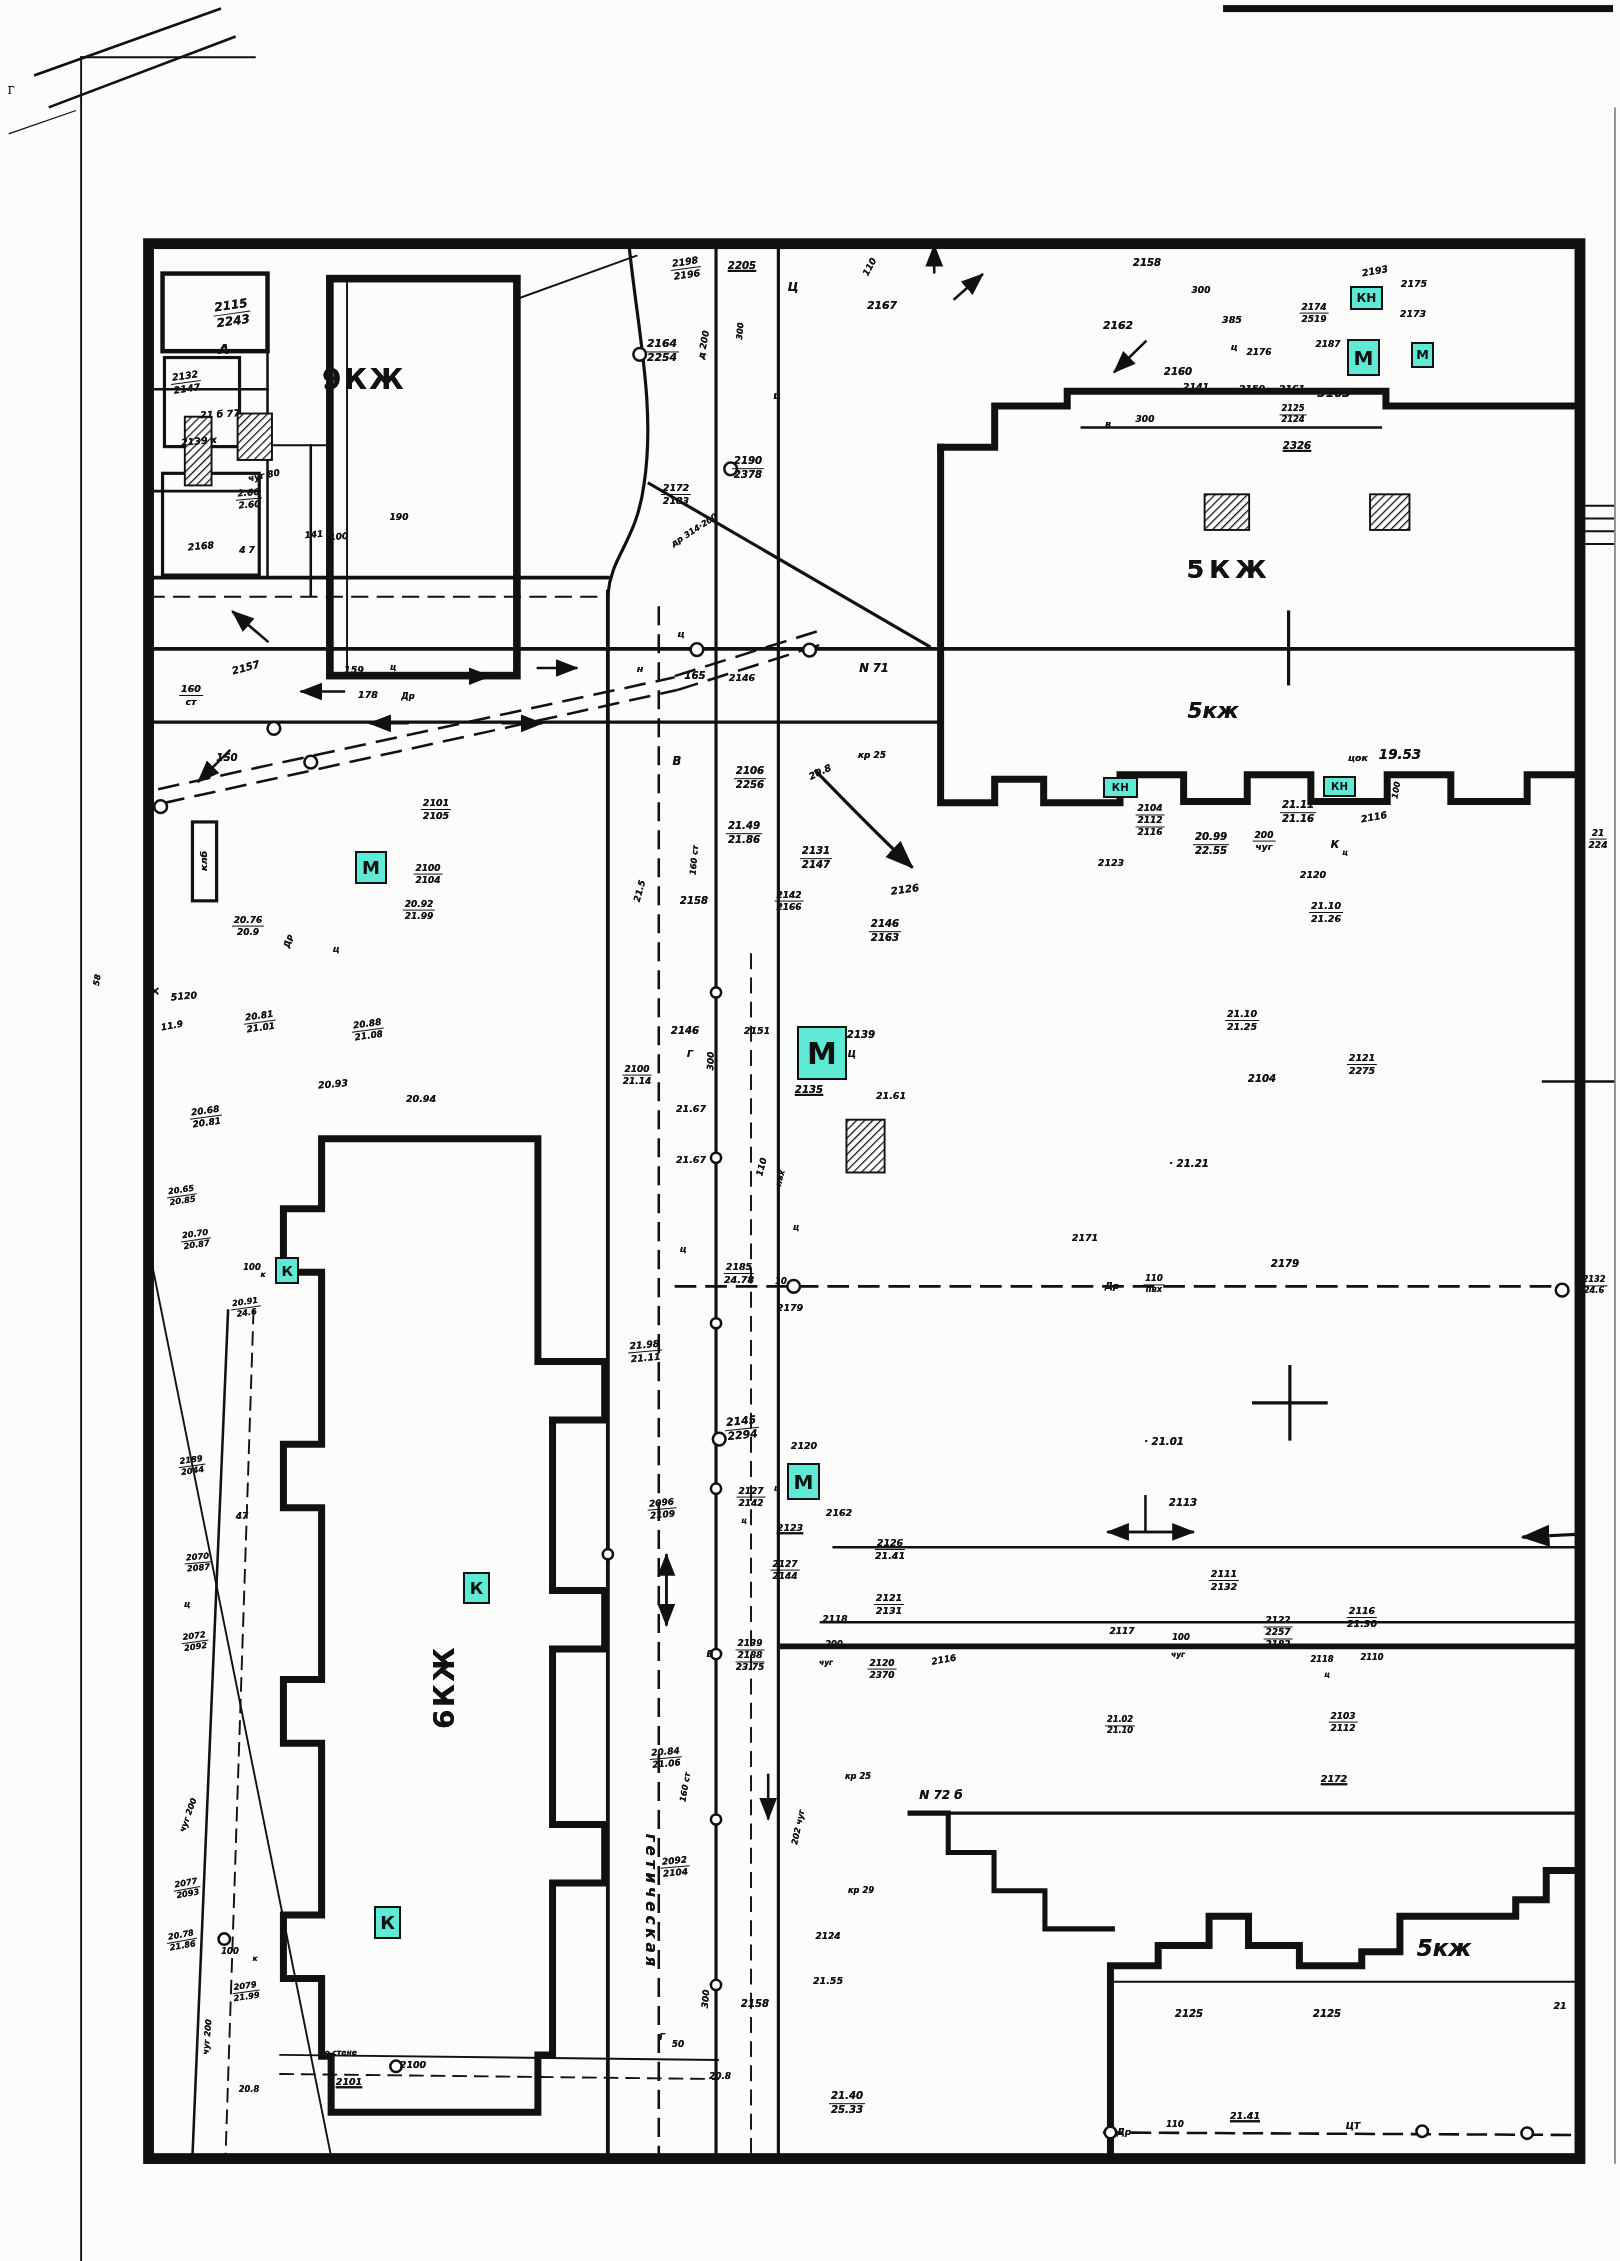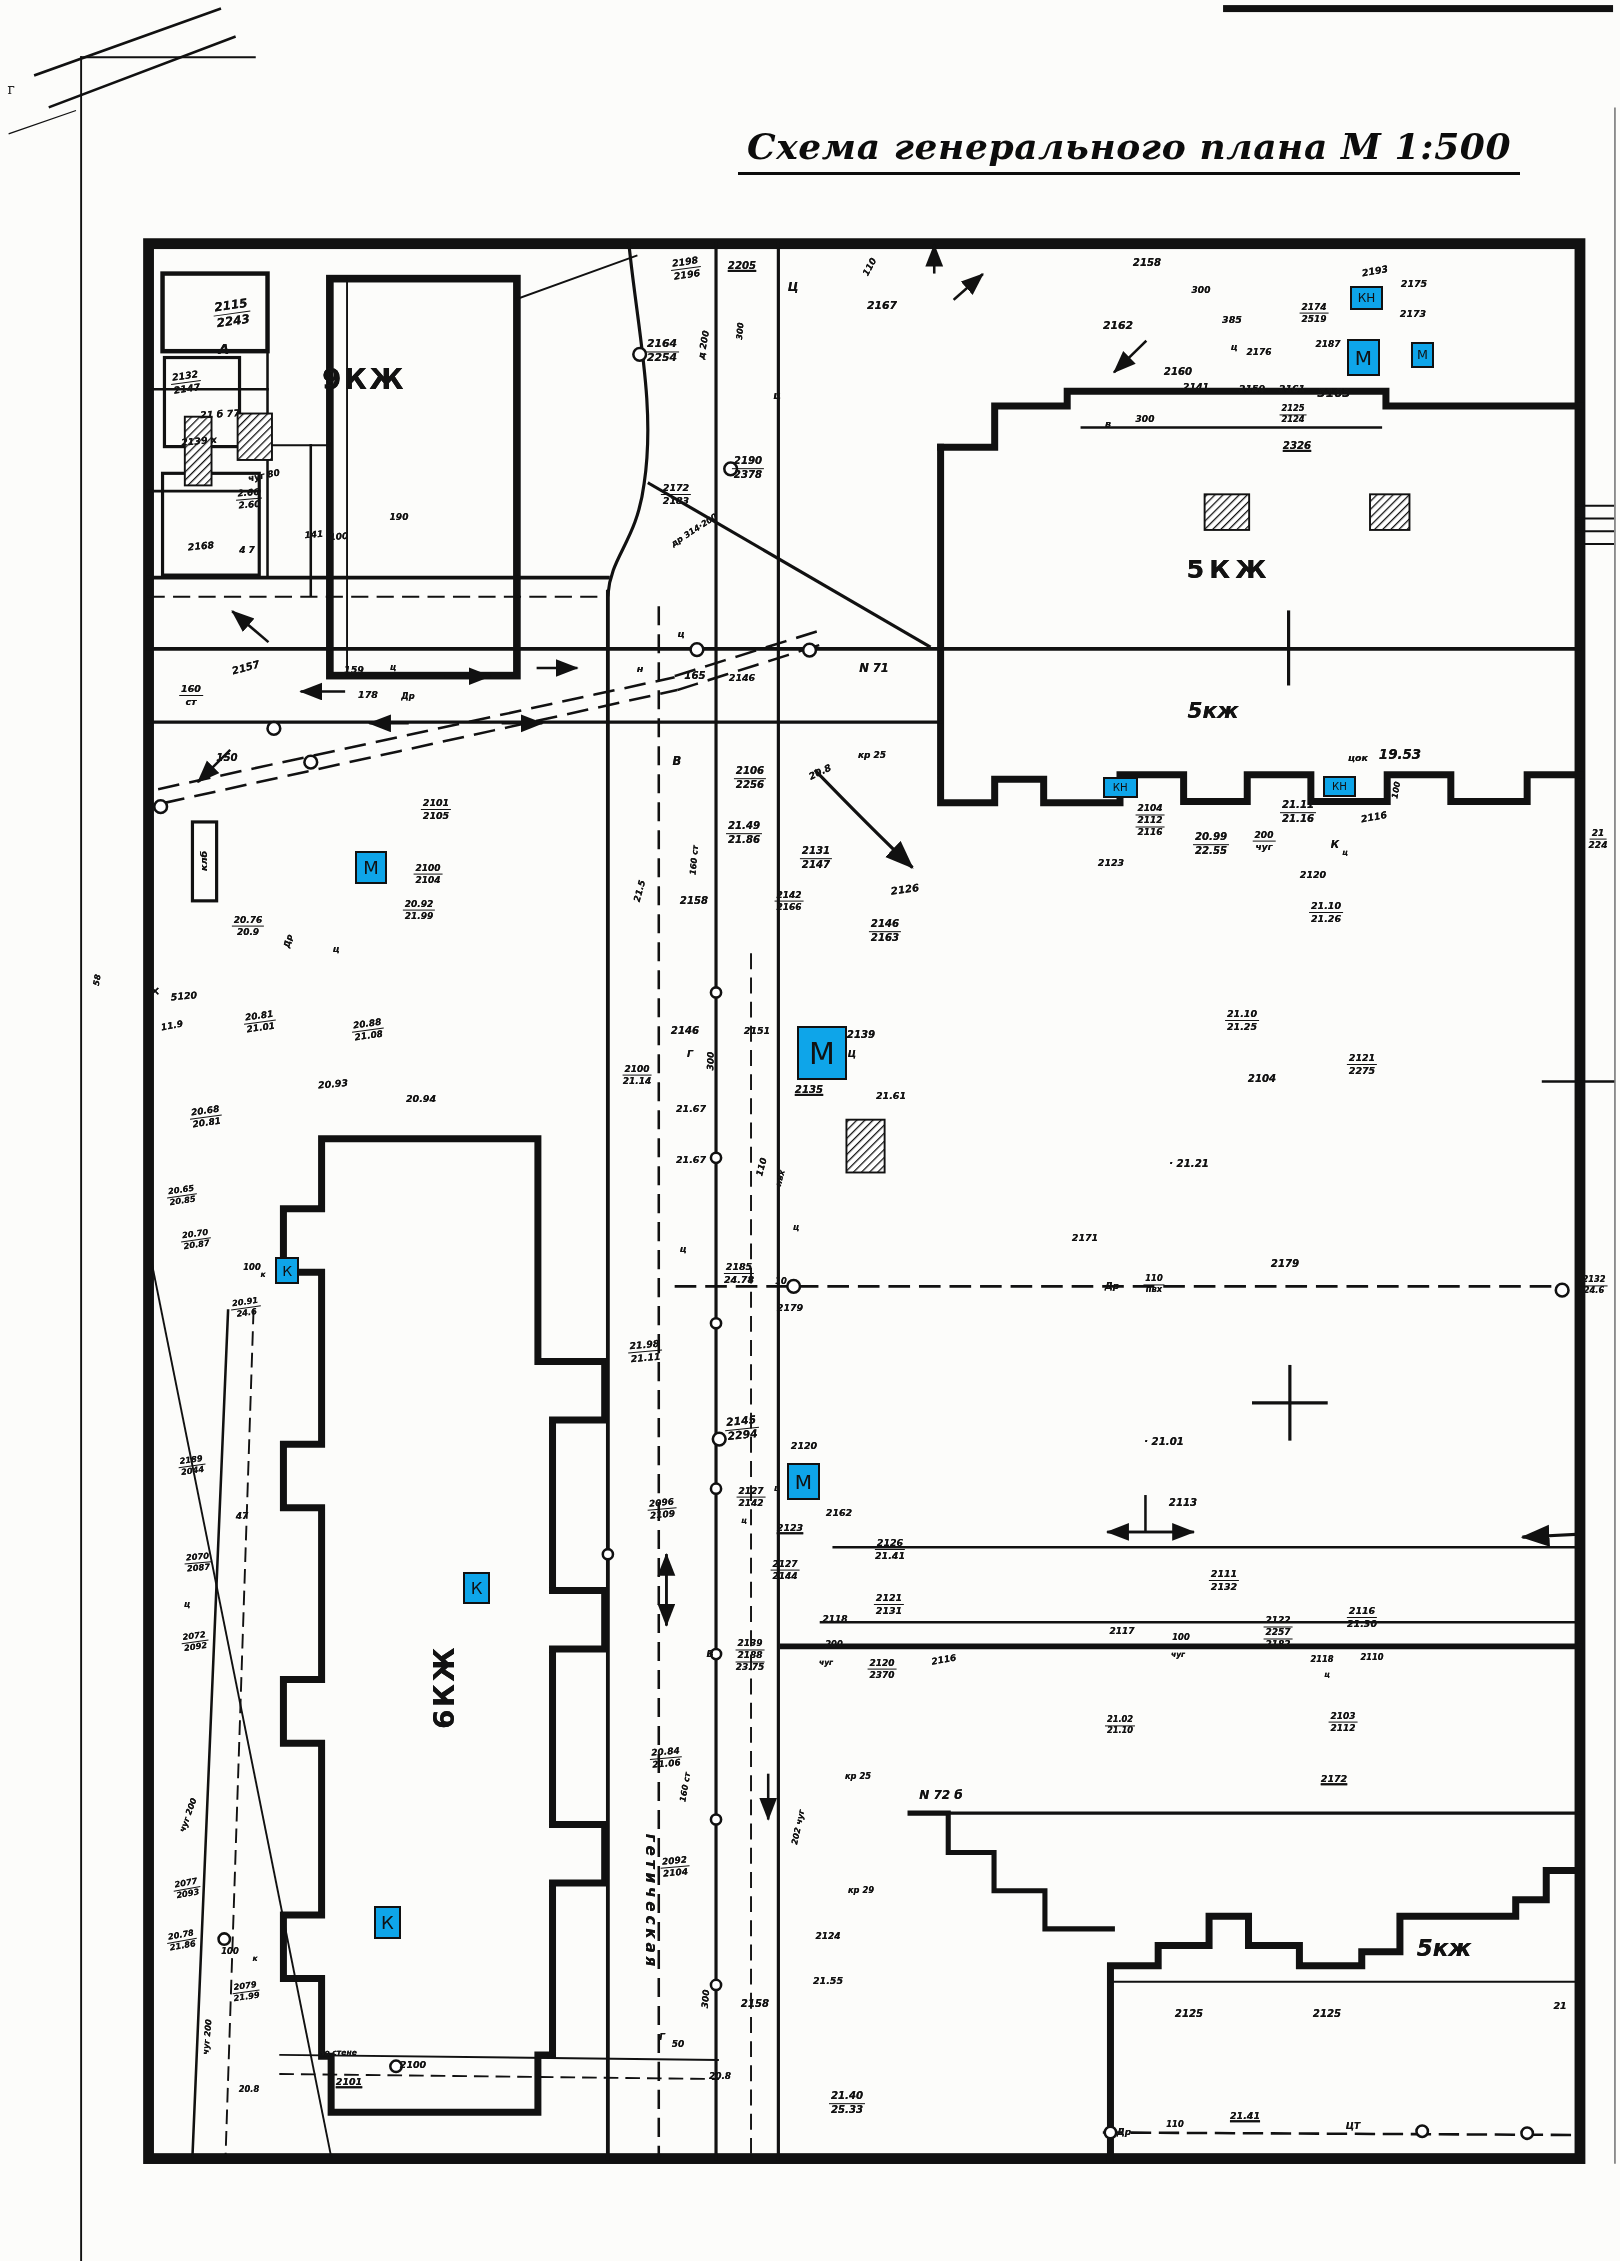--- a/index.html
+++ b/index.html
@@ -14,21 +14,21 @@
      font-size:14px;color:#222;}
   .lbl{position:absolute;font-style:italic;font-weight:700;color:#121212;
        white-space:nowrap;line-height:1;text-shadow:0 0 0.4px #222;}
   .lbl.u{text-decoration:underline;text-decoration-thickness:1.6px;}
   .lbl.up{font-style:normal;}
   .frac{position:absolute;display:flex;flex-direction:column;align-items:center;
         font-style:italic;font-weight:700;color:#121212;line-height:1.18;white-space:nowrap;
         text-shadow:0 0 0.4px #222;}
   .frac .fa{border-bottom:1.6px solid #111;padding:0 1.9px 0.6px 1.9px;}
   .sym-box{position:absolute;display:flex;align-items:center;justify-content:center;
-        border:2.2px solid #111;background:#0ea5e9;font-weight:400;font-style:normal;color:#111;}
+        border:2.2px solid #111;background:#5eead4;font-weight:700;font-style:normal;color:#111;}
 </style>
 </head>
 <body>
 
 <div class="sheet">
 
   <svg width="1621" height="2261" viewBox="0 0 2547 3554">
     <defs>
       <pattern id="h" width="9" height="9" patternUnits="userSpaceOnUse" patternTransform="rotate(45)">
         <rect width="9" height="9" fill="#fff"></rect>
@@ -566,16 +566,15 @@
       <div class="lbl" style="left: 706px; top: 1999px; font-size: 9px; transform: translate(-50%, -50%) rotate(-85deg);">300</div>
       <div class="lbl" style="left: 662px; top: 2037px; font-size: 9px; transform: translate(-50%, -50%) rotate(0deg);">Г</div>
       <div class="lbl" style="left: 678px; top: 2044px; font-size: 9px; transform: translate(-50%, -50%) rotate(0deg);">50</div>
       <div class="lbl" style="left: 720px; top: 2076px; font-size: 9px; transform: translate(-50%, -50%) rotate(0deg);">20.8</div>
       <div class="lbl" style="left: 338px; top: 2053px; font-size: 7.6px; transform: translate(-50%, -50%) rotate(0deg);">по стене</div>
       <div class="lbl" style="left: 413px; top: 2065px; font-size: 9.5px; transform: translate(-50%, -50%) rotate(0deg);">2100</div>
       <div class="lbl u" style="left: 349px; top: 2082px; font-size: 9.5px; transform: translate(-50%, -50%) rotate(0deg);">2101</div>
       <div class="lbl" style="left: 97px; top: 980px; font-size: 8.3px; transform: translate(-50%, -50%) rotate(-80deg);">58</div>
     </div>
 
-  <div class="map-title">Схема генерального плана М 1:500</div>
   <div class="corner-mark">г</div>
 </div>
 
 
 </body></html>

